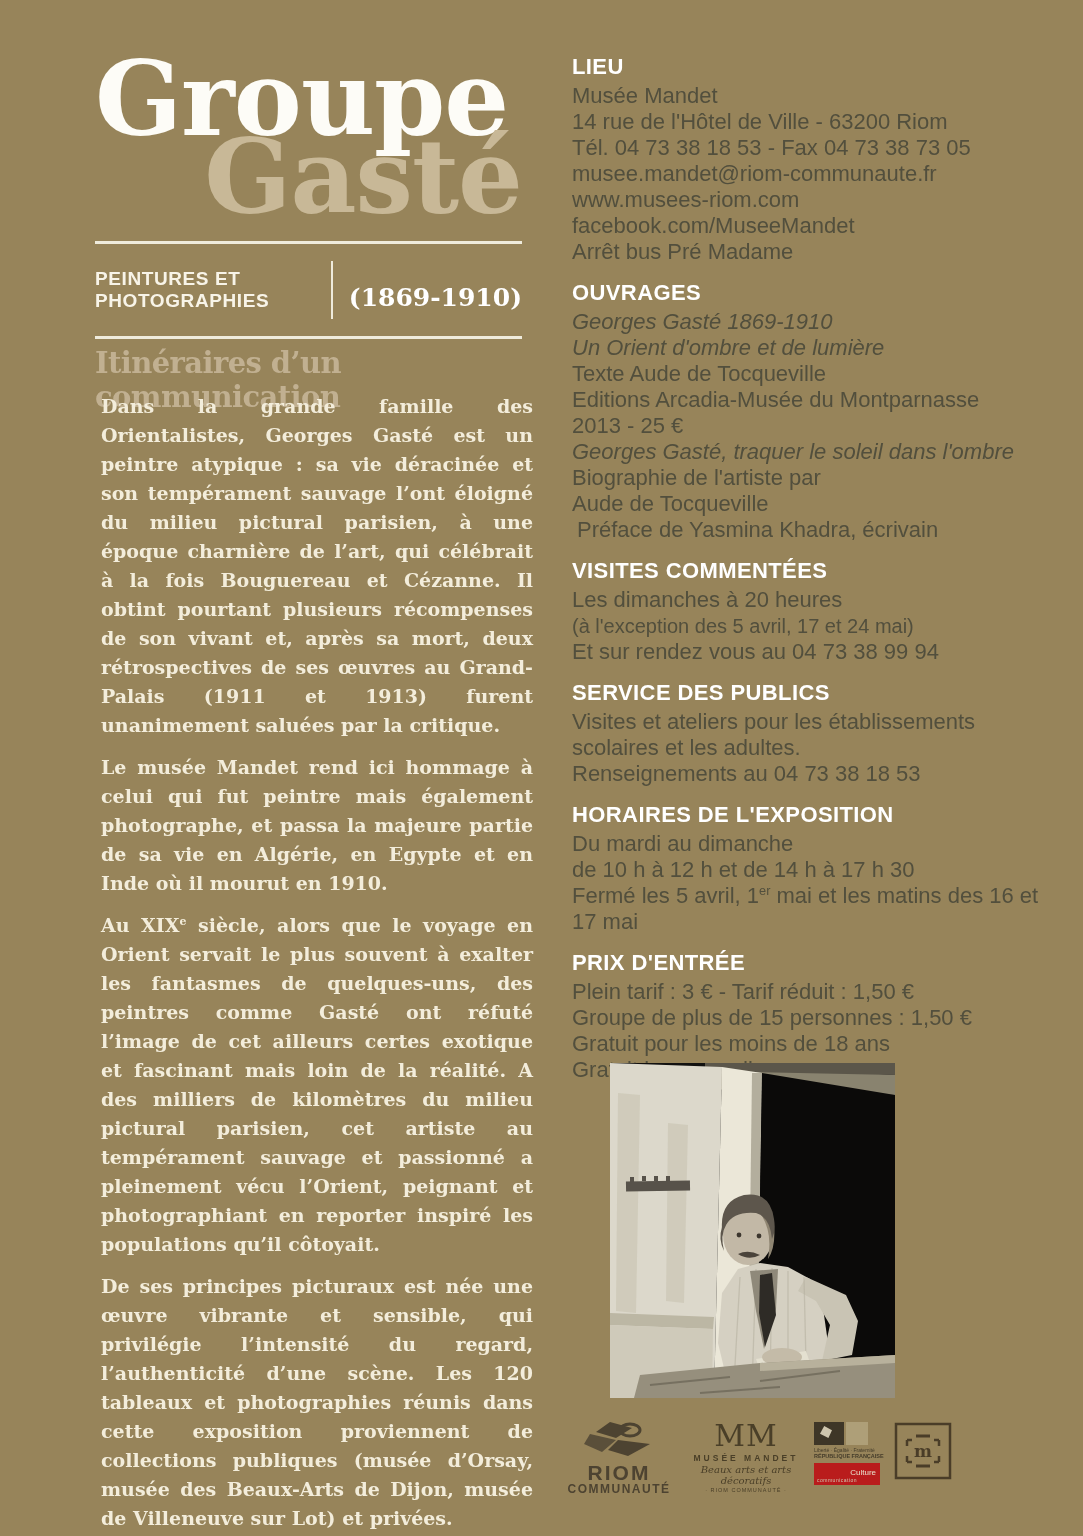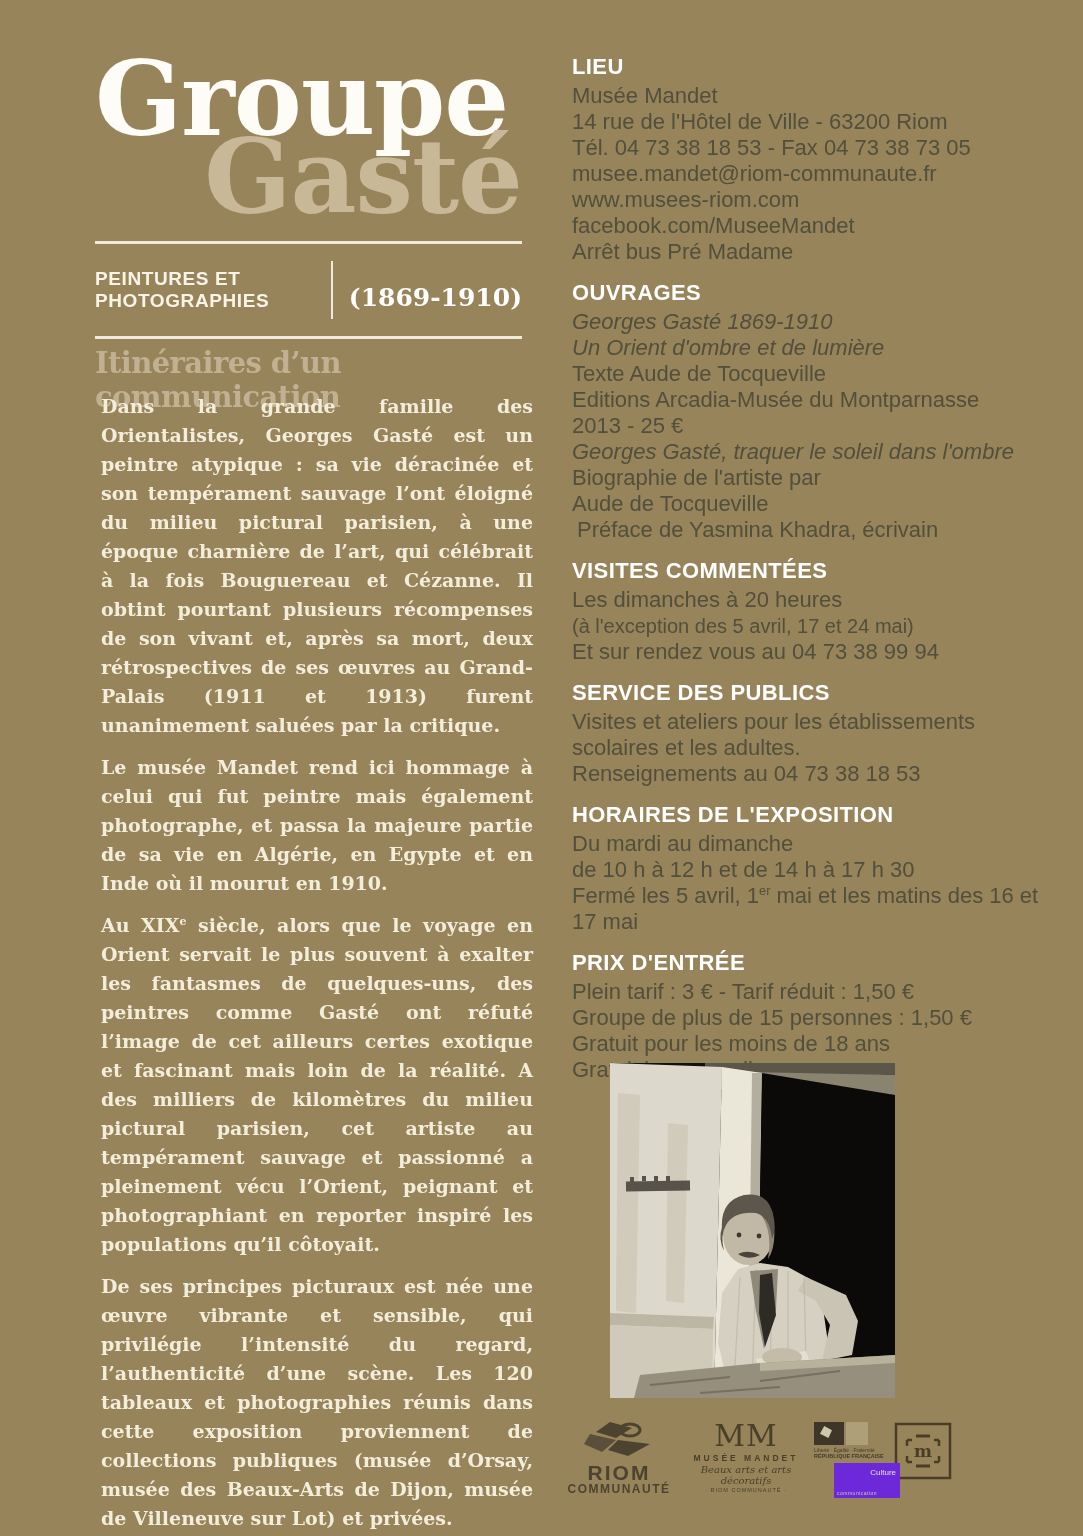--- a/index.html
+++ b/index.html
@@ -84,21 +84,21 @@
   .min-top{display:flex;gap:2px;}
   .min-sq-dark{width:30px;height:23px;background:#3E3627;position:relative;}
   .min-sq-dark::after{
     content:"";position:absolute;left:6px;top:4px;width:12px;height:12px;
     background:#CFC6AE;clip-path:polygon(0 65%,35% 0,100% 35%,70% 100%);
   }
   .min-sq-light{width:22px;height:23px;background:#AE9F78;}
   .min-motto{font-size:5px;line-height:6px;color:#443C2A;text-align:left;margin-top:2px;}
   .min-republique{font-size:5.5px;font-weight:bold;color:#443C2A;text-align:left;line-height:6px;}
   .min-block{
-    width:66px;height:35px;background:#6d28d9;margin-top:4px;position:relative;text-align:right;margin-left:20px;
+    width:66px;height:22px;background:#b91c1c;margin-top:4px;position:relative;text-align:right;
   }
   .min-culture{font-size:8px;color:#E8E2CE;position:absolute;right:4px;top:5px;}
   .min-comm{font-size:5px;color:#CFC8B2;position:absolute;left:3px;bottom:2px;letter-spacing:0.5px;}
   .logo-m{width:58px;}
   .logo-m svg{display:block;}
 </style>
 </head>
 <body>
 
 <div class="page">

